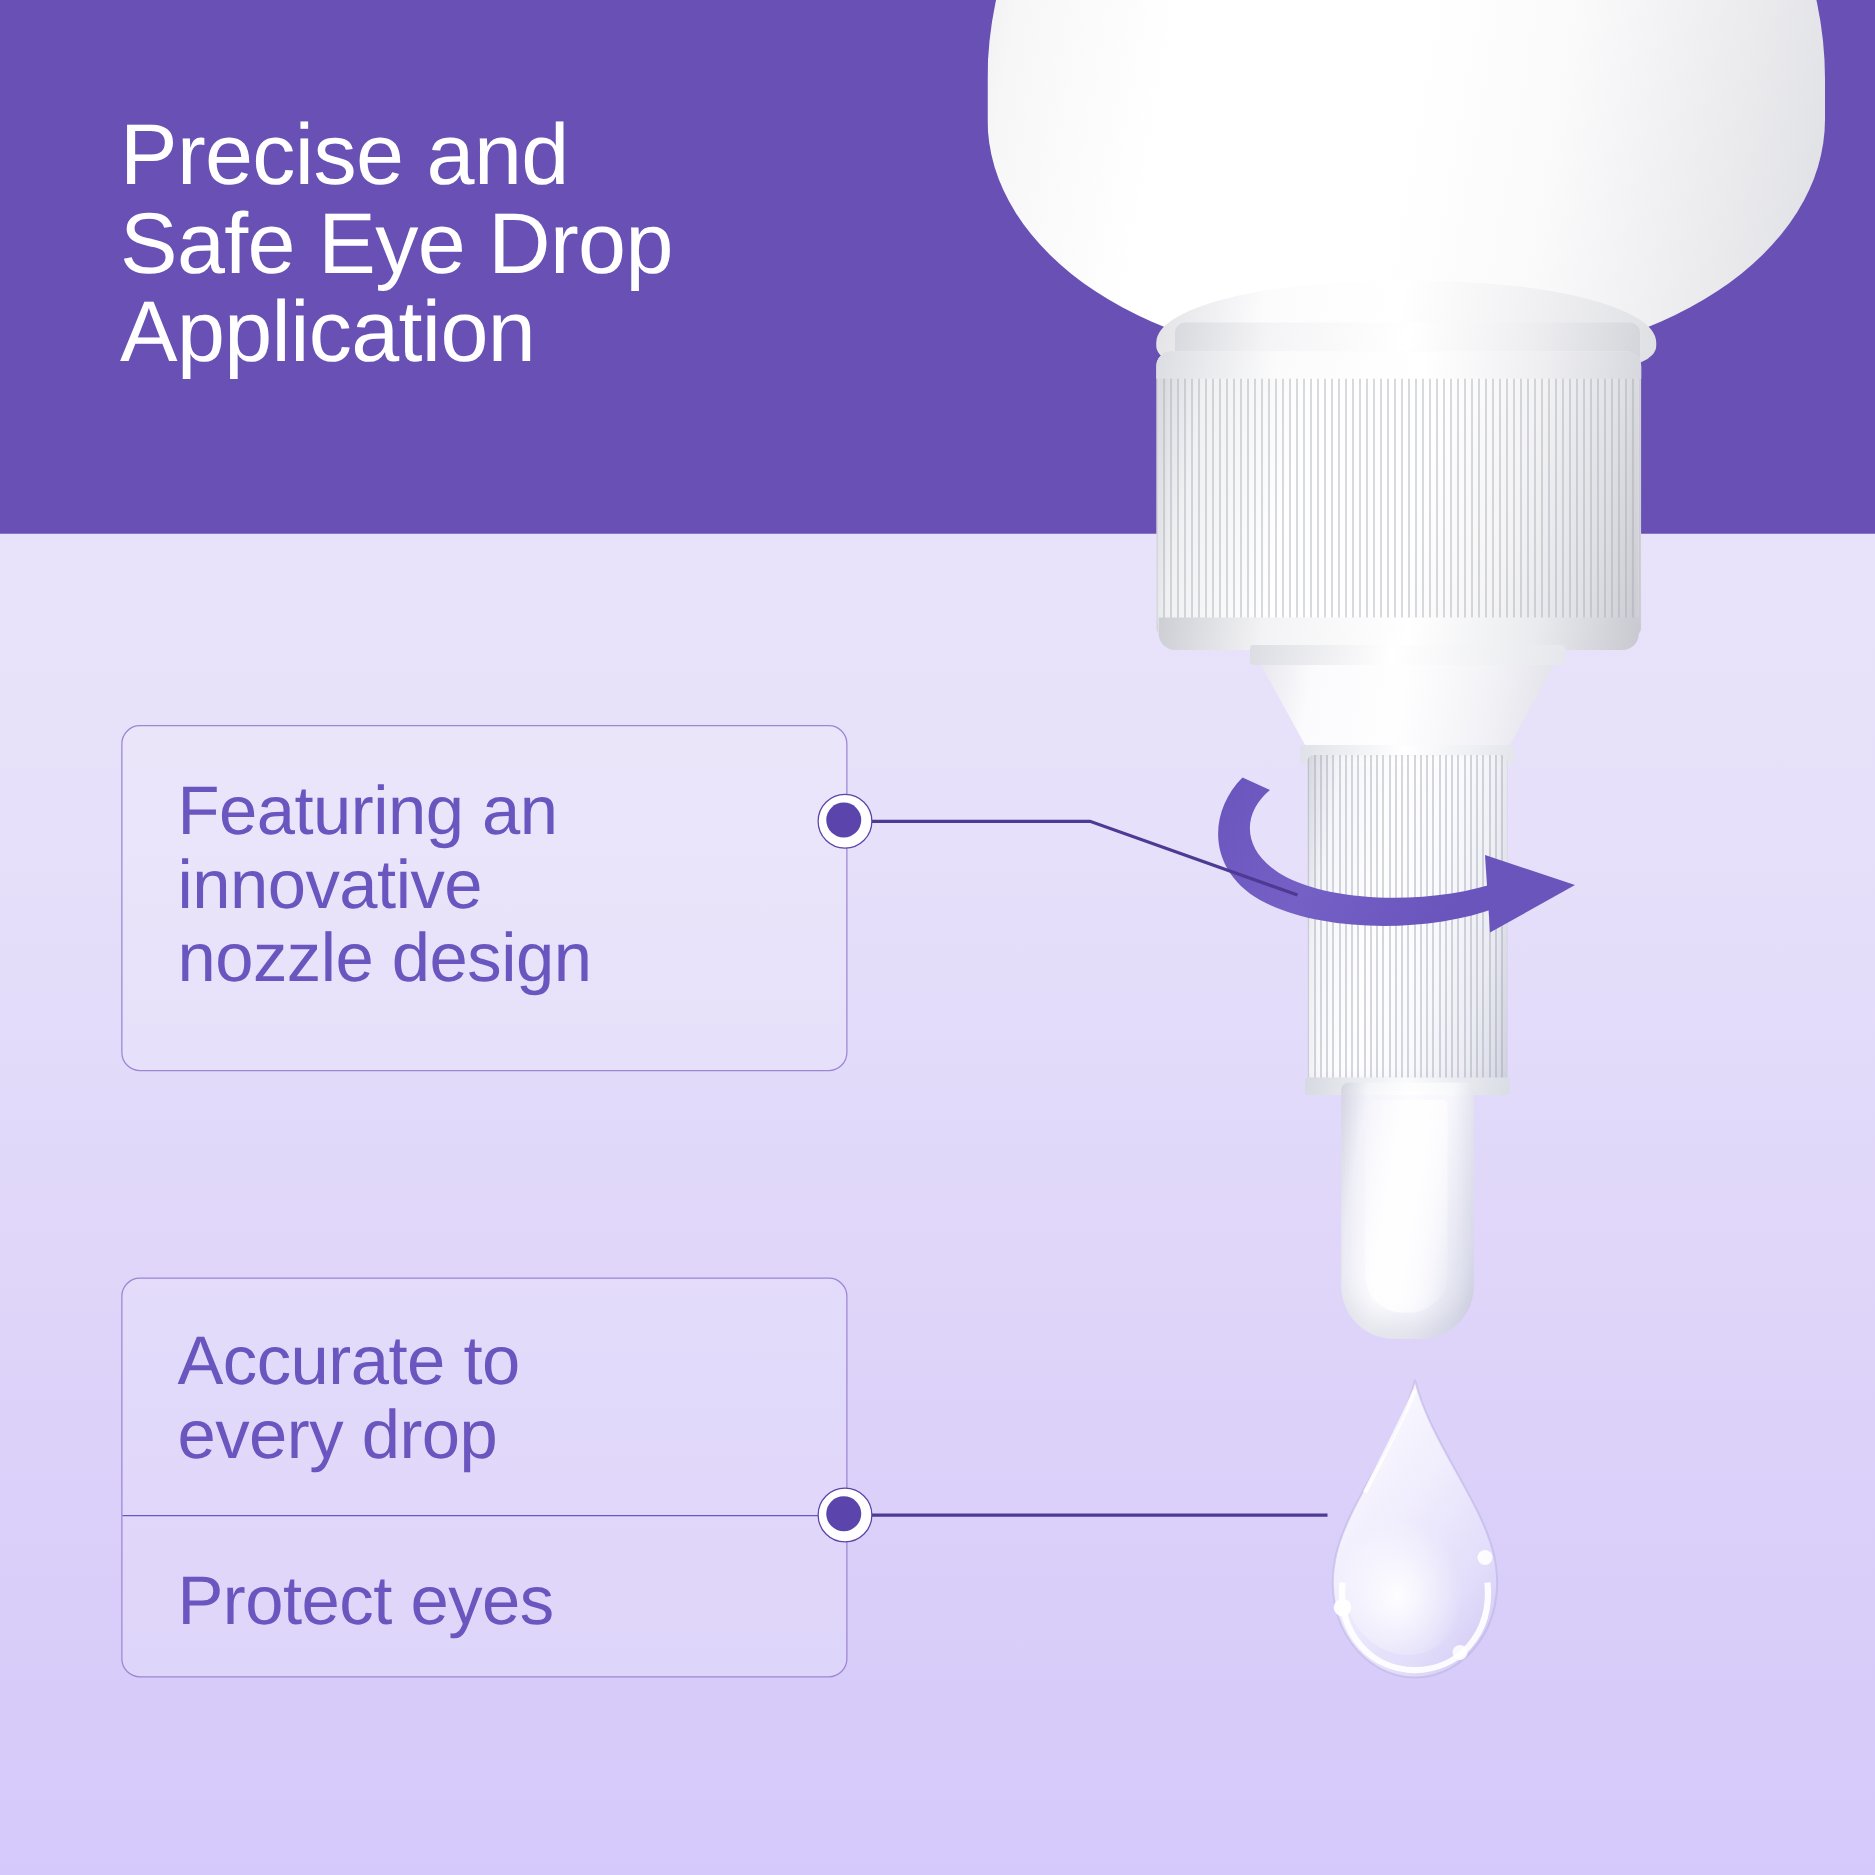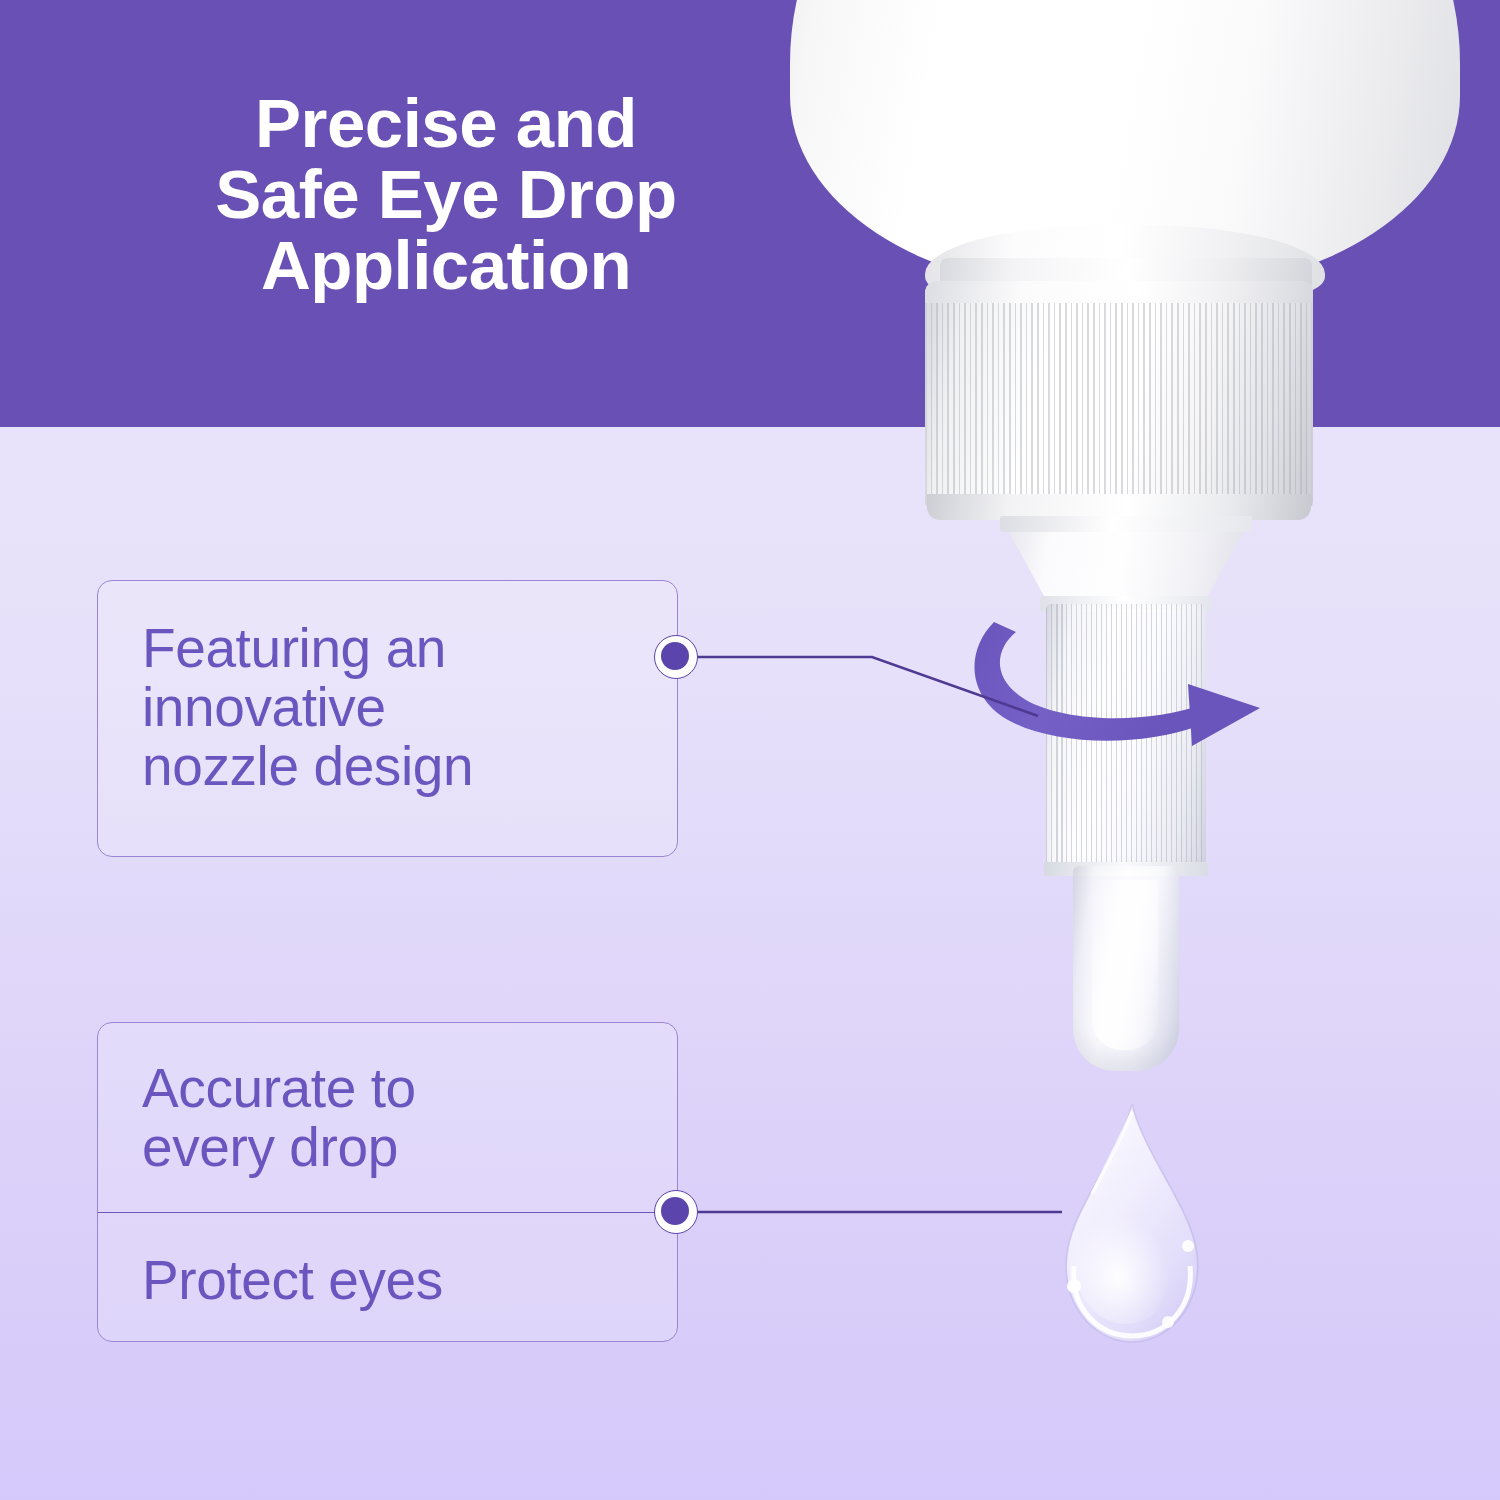--- a/index.html
+++ b/index.html
@@ -29,25 +29,24 @@
   }
 
   .header-title {
     position: absolute;
     left: 96px;
     top: 88px;
     width: 700px;
     color: #ffffff;
     font-size: 69px;
     line-height: 1.03;
-    font-weight: 700;
+    font-weight: 400;
     letter-spacing: -0.5px;
     white-space: pre-line;
     z-index: 7;
-    text-align: center;
   }
 
   
   .bottle-wrap {
     position: absolute;
     left: 0;
     top: 0;
     width: 1500px;
     height: 1500px;
     z-index: 6;

